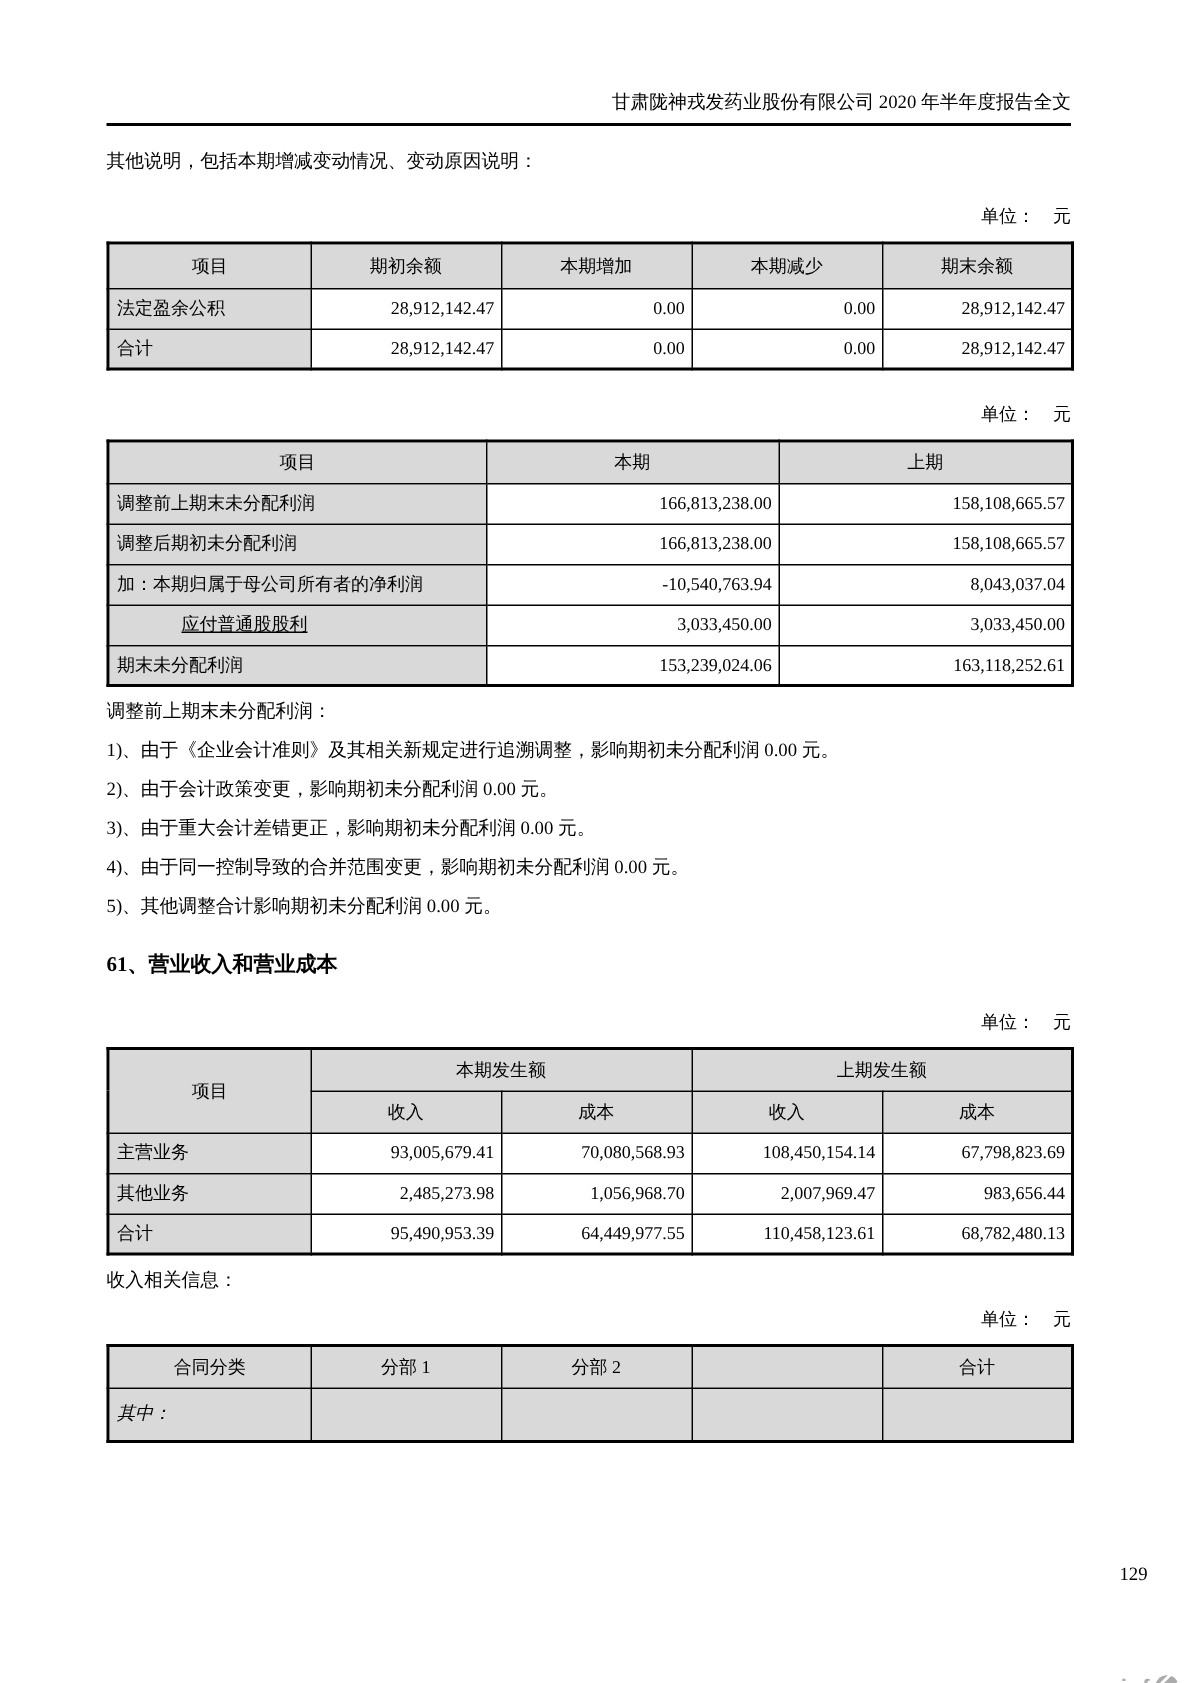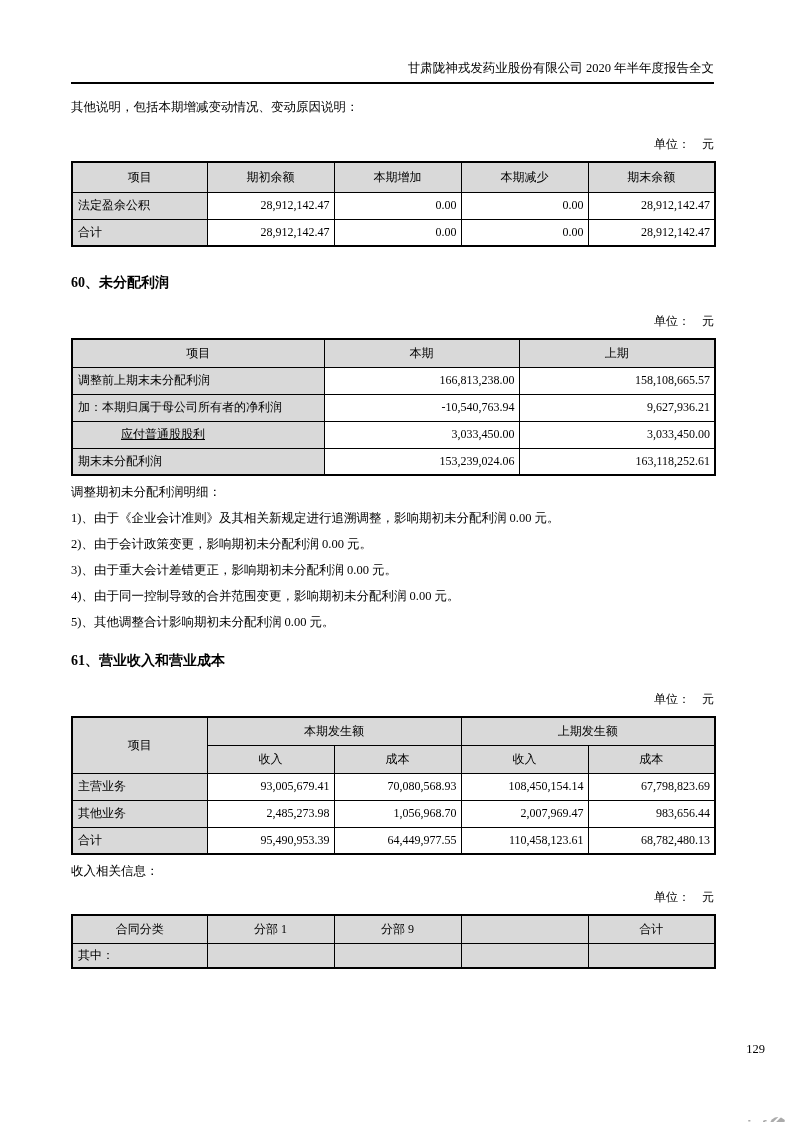--- a/index.html
+++ b/index.html
@@ -55,21 +55,21 @@
     padding-right: 4px;
     height: 27px;
     vertical-align: middle;
   }
   .after-table-note { margin-top: 8px; }
   .detail-heading { margin-top: 9px; font-size: 12.5px; }
   .note-item { margin-top: 11px; font-size: 12.5px; line-height: 15px; }
   .income-note { margin-top: 9px; }
   .unit-line.tight { margin-top: 10px; }
   #contract-table td.hdr2 { height: 28px; }
-  #contract-table td.row2 { height: 25px; background: #d9d9d9; vertical-align: middle; }
+  #contract-table td.row2 { height: 36px; background: #d9d9d9; vertical-align: middle; font-style: italic; }
   #contract-table td.row2.first { text-align: left; padding-left: 5px; }
   .page-number {
     position: absolute;
     right: 28px; top: 1042px;
     font-size: 12.5px;
   }
   .cninfo-logo {
     position: absolute;
     right: 6px; top: 1116px;
     width: 120px;
@@ -139,59 +139,63 @@
       <td class="label">合计</td>
       <td class="num">28,912,142.47</td>
       <td class="num">0.00</td>
       <td class="num">0.00</td>
       <td class="num">28,912,142.47</td>
     </tr>
   </tbody>
     </table>
 
 
-  <div class="section-title">60、未分配利润</div>
   <div class="unit-line">单位：　元</div>
 
   <table id="retained-earnings-table">
     <colgroup>
         <col style="width:252px">
         <col style="width:195px">
         <col style="width:196px">
       </colgroup>
     <tbody>
         <tr>
       <th class="hdr" style="height:28px">项目</th>
       <th class="hdr" style="height:28px">本期</th>
       <th class="hdr" style="height:28px">上期</th>
     </tr>
     <tr>
       <td class="label">调整前上期末未分配利润</td>
       <td class="num">166,813,238.00</td>
       <td class="num">158,108,665.57</td>
     </tr>
     <tr>
+      <td class="label">调整后期初未分配利润</td>
+      <td class="num">166,813,238.00</td>
+      <td class="num">158,108,665.57</td>
+    </tr>
+    <tr>
       <td class="label">加：本期归属于母公司所有者的净利润</td>
       <td class="num">-10,540,763.94</td>
-      <td class="num">9,627,936.21</td>
+      <td class="num">8,043,037.04</td>
     </tr>
     <tr>
       <td class="label indent">应付普通股股利</td>
       <td class="num">3,033,450.00</td>
       <td class="num">3,033,450.00</td>
     </tr>
     <tr>
       <td class="label">期末未分配利润</td>
       <td class="num">153,239,024.06</td>
       <td class="num">163,118,252.61</td>
     </tr>
   </tbody>
     </table>
 
-  <div class="p-text detail-heading">调整期初未分配利润明细：</div>
+  <div class="p-text detail-heading">调整前上期末未分配利润：</div>
   <div class="note-item">1)、由于《企业会计准则》及其相关新规定进行追溯调整，影响期初未分配利润 0.00 元。</div>
   <div class="note-item">2)、由于会计政策变更，影响期初未分配利润 0.00 元。</div>
   <div class="note-item">3)、由于重大会计差错更正，影响期初未分配利润 0.00 元。</div>
   <div class="note-item">4)、由于同一控制导致的合并范围变更，影响期初未分配利润 0.00 元。</div>
   <div class="note-item">5)、其他调整合计影响期初未分配利润 0.00 元。</div>
 
   <div class="section-title" style="margin-top:22px">61、营业收入和营业成本</div>
   <div class="unit-line">单位：　元</div>
 
   <table id="revenue-cost-table">
@@ -246,21 +250,21 @@
         <col style="width:135px">
         <col style="width:127px">
         <col style="width:127px">
         <col style="width:127px">
         <col style="width:127px">
       </colgroup>
     <tbody>
         <tr>
       <td class="hdr hdr2">合同分类</td>
       <td class="hdr hdr2">分部 1</td>
-      <td class="hdr hdr2">分部 9</td>
+      <td class="hdr hdr2">分部 2</td>
       <td class="hdr hdr2"></td>
       <td class="hdr hdr2">合计</td>
     </tr>
     <tr>
       <td class="row2 first">其中：</td>
       <td class="row2"></td>
       <td class="row2"></td>
       <td class="row2"></td>
       <td class="row2"></td>
     </tr>

